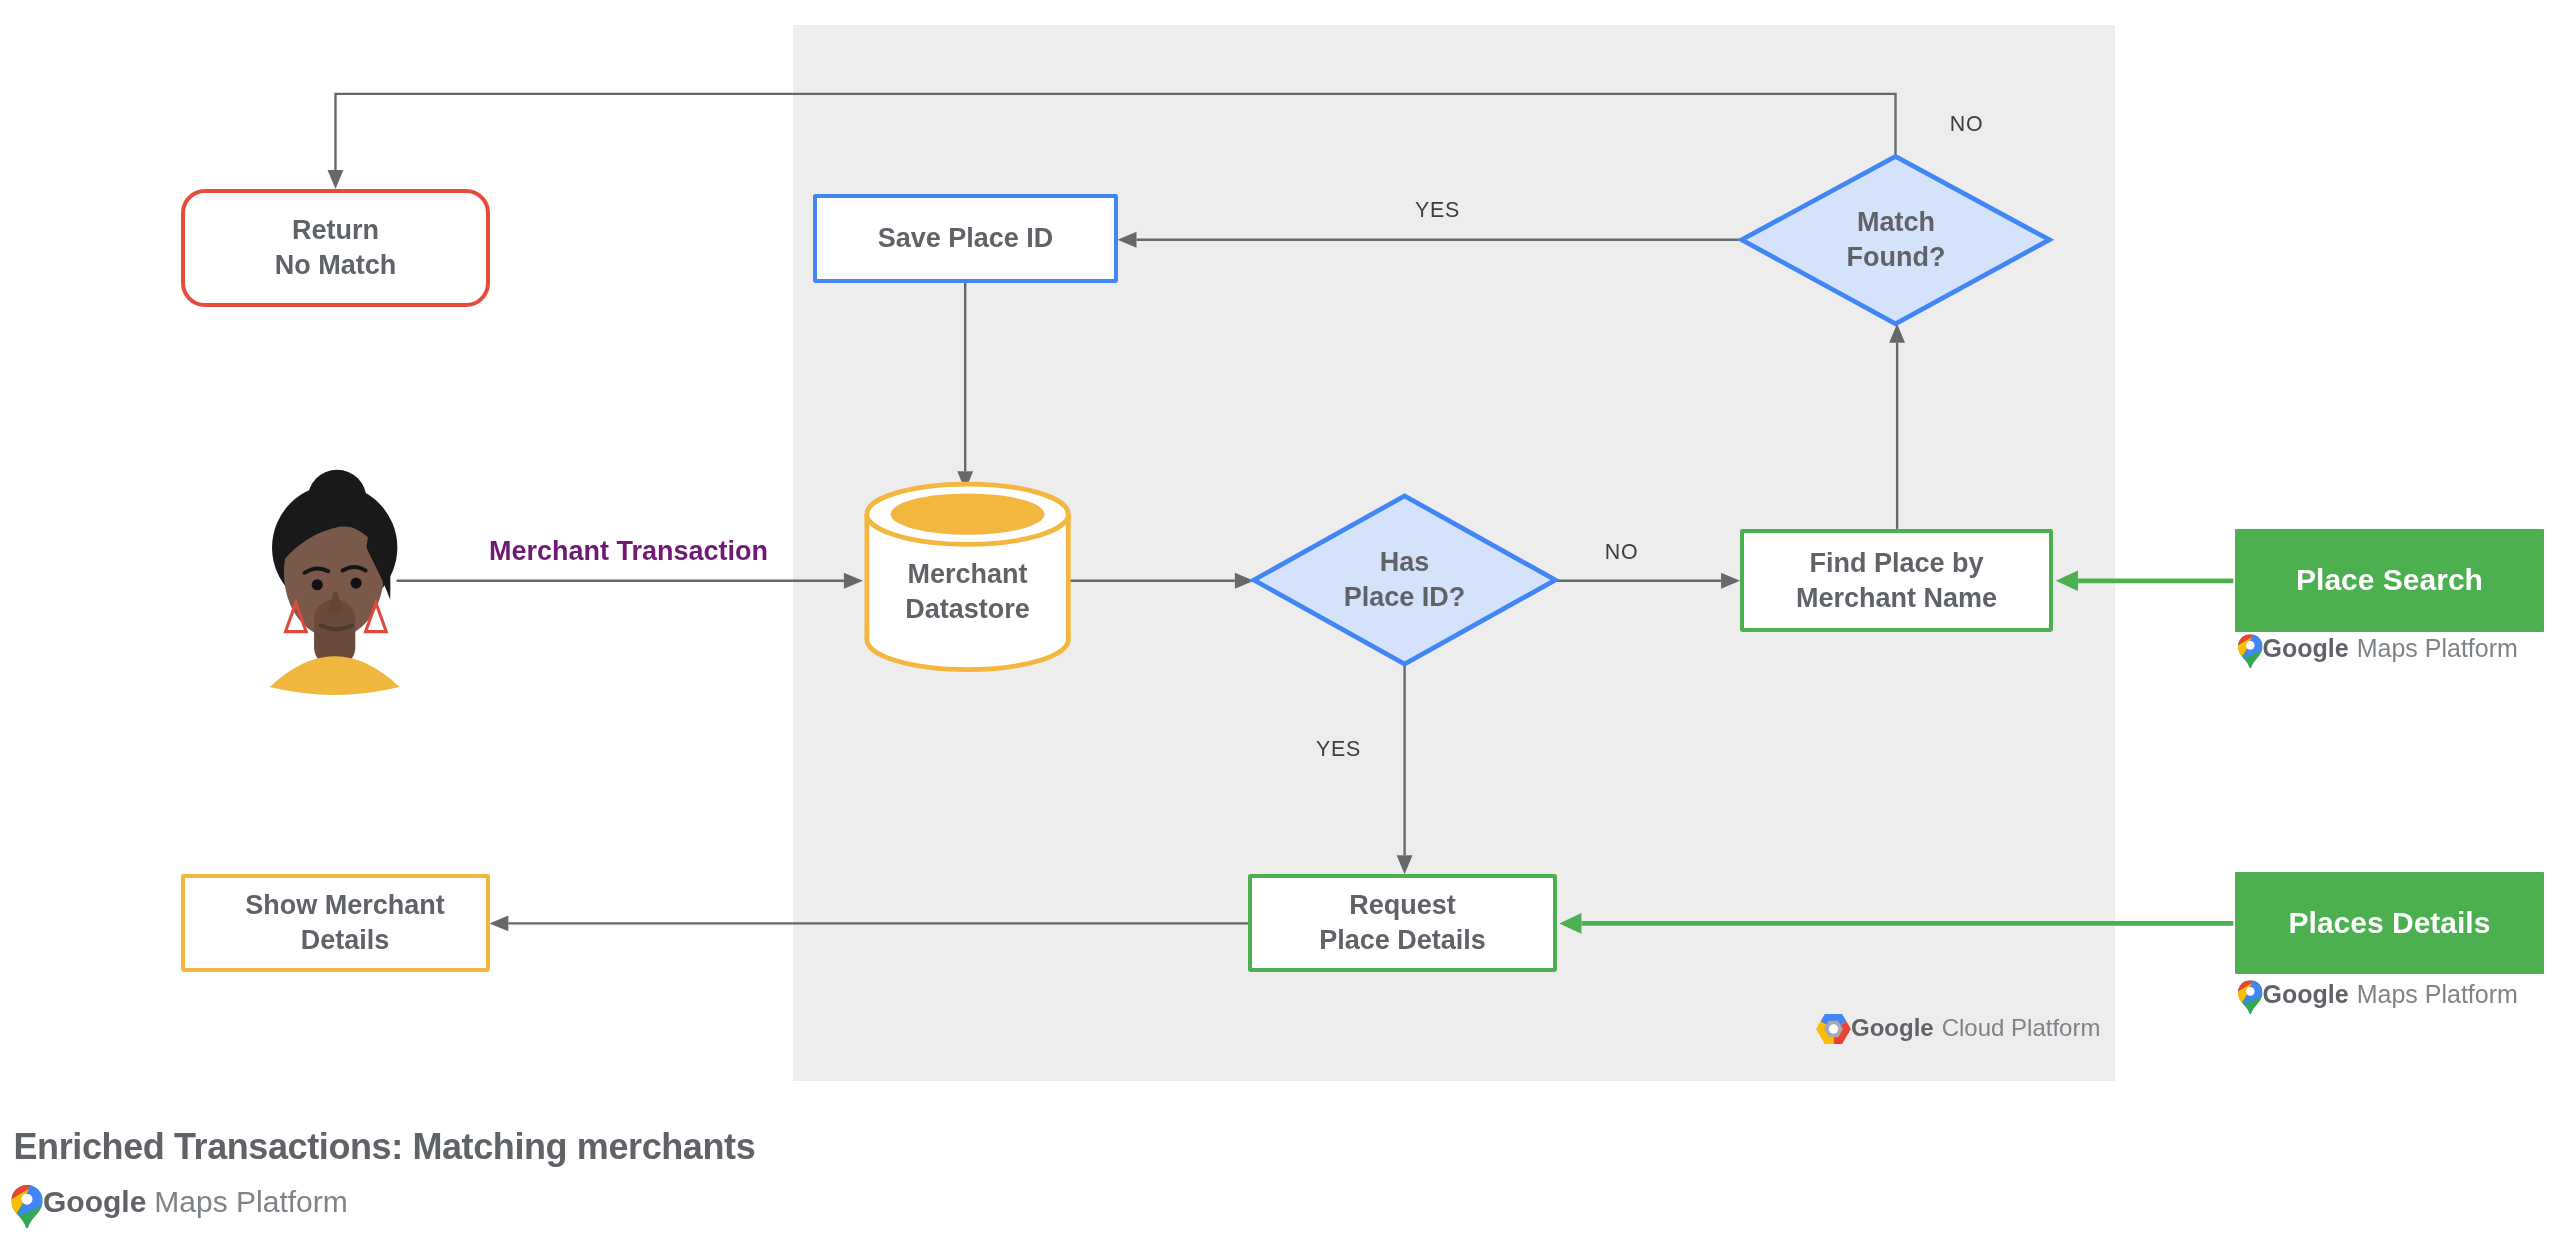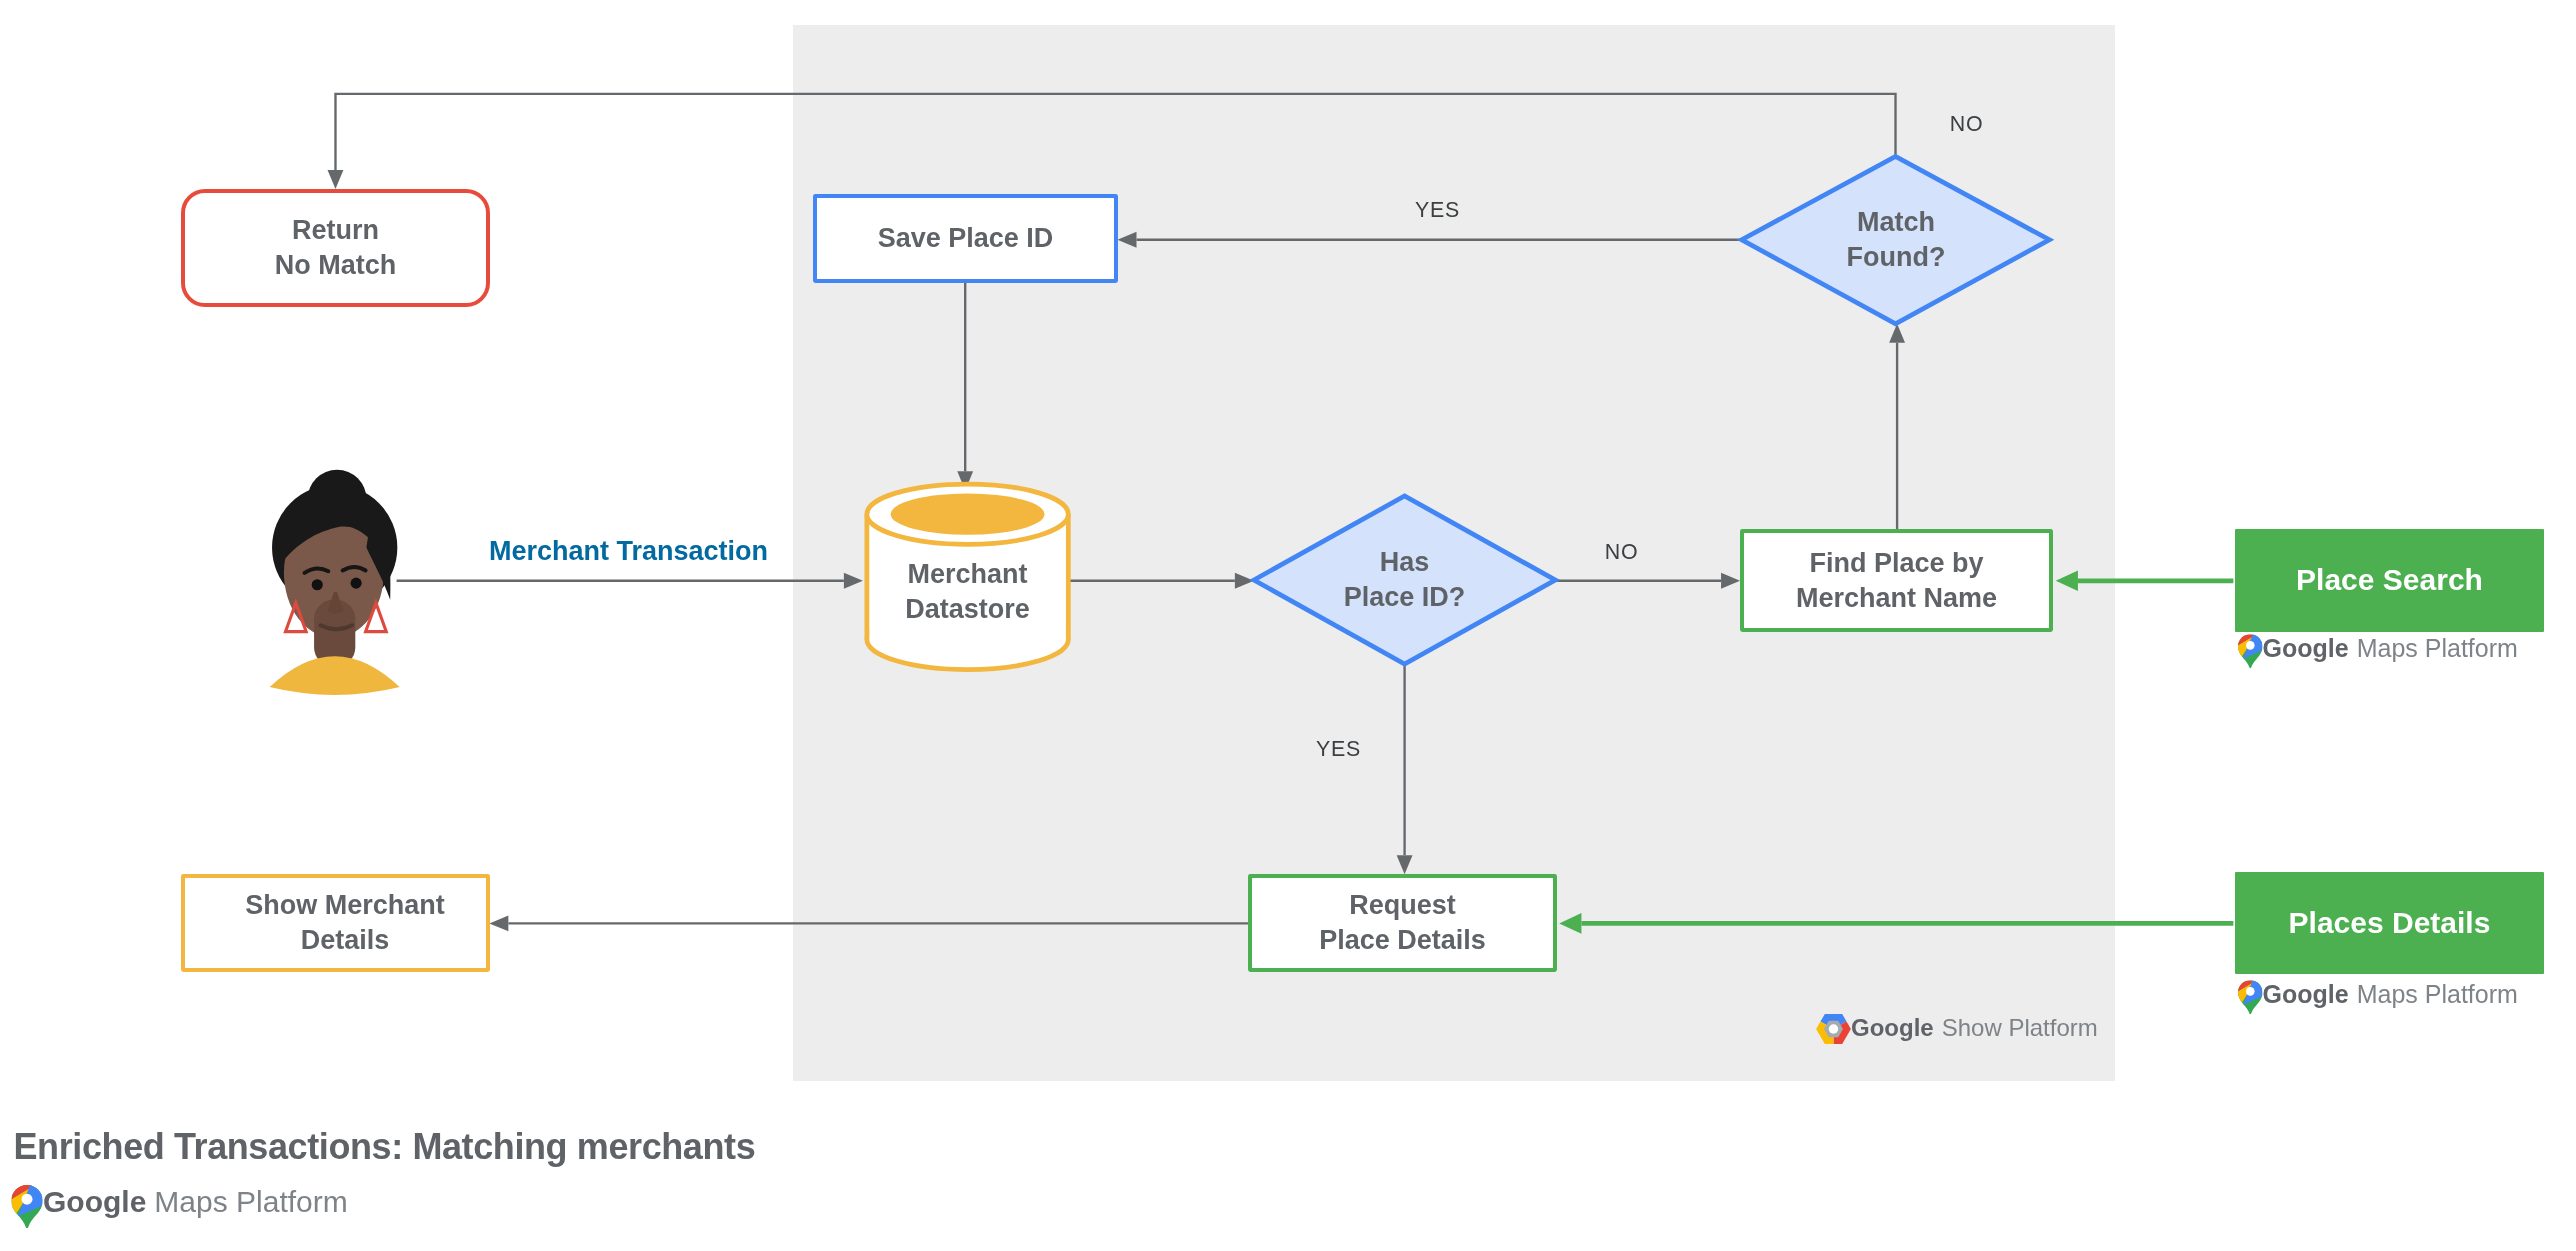--- a/index.html
+++ b/index.html
@@ -29,21 +29,21 @@
   .shape-label{
     position:absolute;display:flex;flex-direction:column;align-items:center;justify-content:center;
     text-align:right;color:var(--node-text);font-weight:700;font-size:27px;line-height:1.28;pointer-events:none;
   }
   .edge-label{
     position:absolute;display:flex;align-items:center;justify-content:center;text-align:center;
     color:var(--label-text);font-weight:400;font-size:21.4px;letter-spacing:0.8px;
   }
   .flow-label{
     position:absolute;display:flex;align-items:center;justify-content:center;text-align:right;
-    color:#0369a1;font-weight:700;font-size:27px;
+    color:#701a75;font-weight:700;font-size:27px;
   }
   .lockup{position:absolute;display:flex;gap:0;white-space:nowrap;}
   .lockup .brand{color:var(--brand-gray);font-weight:600;}
   .lockup .product{color:var(--product-gray);font-weight:400;}
   .lockup.size-s{font-size:25px;}
   .lockup.size-m{font-size:30px;}
   .lockup.gcp{font-size:24px;}
   .lockup .wordmark{display:flex;gap:8px;}
   .page-title{
     position:absolute;left:13.5px;top:1126px;width:1190px;color:var(--title-text);
@@ -233,21 +233,21 @@
   <div class="lockup gcp" style="left:1816px;top:1014px;height:38px;">
     <svg width="35" height="30" viewBox="0 0 44 38">
       <polygon points="11,0 33,0 38.5,9.5 22,19 5.5,9.5" fill="#4285f4"></polygon>
       <polygon points="38.5,9.5 44,19 33,38 22,38 22,19" fill="#ea4335"></polygon>
       <polygon points="5.5,9.5 22,19 22,38 11,38 0,19" fill="#fbbc04"></polygon>
       <polygon points="16,8.6 28,8.6 34,19 28,29.4 16,29.4 10,19" fill="#a5abb0"></polygon>
       <circle cx="22" cy="19" r="6" fill="#ffffff"></circle>
     </svg>
     <span class="wordmark">
       <span class="brand">Google</span>
-      <span class="product">Show Platform</span>
+      <span class="product">Cloud Platform</span>
     </span>
   </div>
 
   <div class="page-title">Enriched Transactions: Matching merchants</div>
 
   <div class="lockup size-m" style="left:11px;top:1185px;height:51px;">
     <svg width="32" height="44" viewBox="0 0 40 56">
       <clipPath id="pinC">
           <path d="M20 0C9 0 0 8.9 0 19.9 0 27.3 3.6 32.7 8.1 38 12 42.6 16.6 47.6 18.6 54.2 19 55.4 21 55.4 21.4 54.2 23.4 47.6 28 42.6 31.9 38 36.4 32.7 40 27.3 40 19.9 40 8.9 31 0 20 0Z"></path>
         </clipPath>

